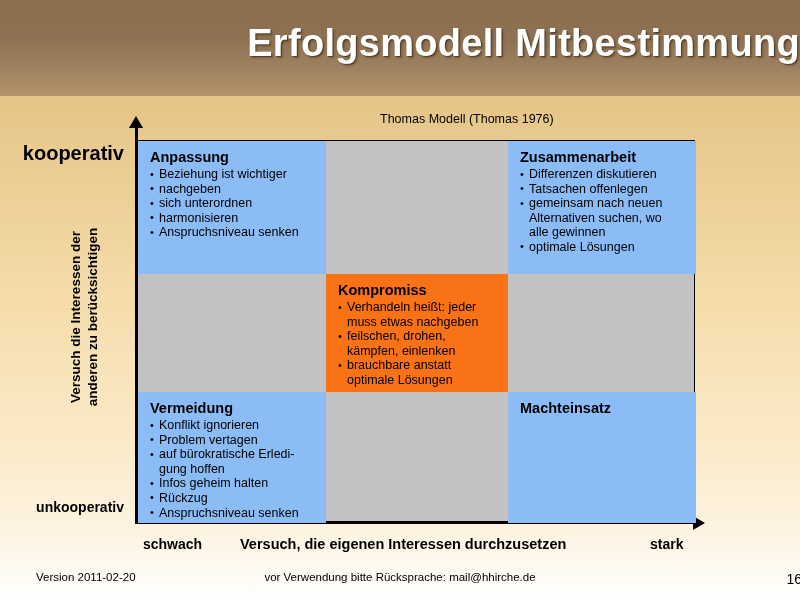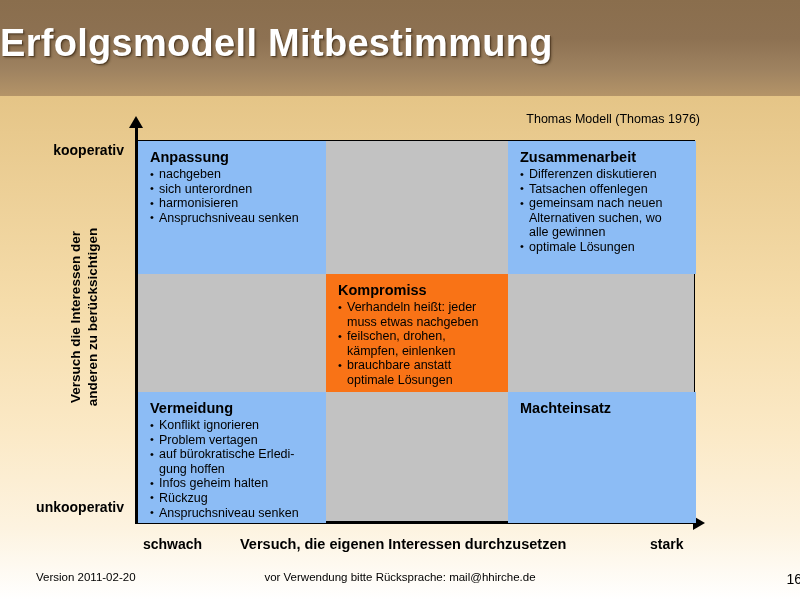--- a/index.html
+++ b/index.html
@@ -25,36 +25,36 @@
     position: absolute;
     left: 0; top: 0;
     width: 800px;
     height: 96px;
     background: linear-gradient(to bottom, #8a6e4d 0%, #8d7152 40%, #9e8260 72%, #b49468 100%);
   }
   #header-title {
     position: absolute;
     left: 0; top: 22px;
     width: 800px;
-    text-align: left;
+    text-align: right;
     font-size: 38px;
     font-weight: bold;
     color: #ffffff;
     letter-spacing: 0.3px;
     text-shadow: 1px 1px 0 rgba(60,40,20,0.55), 2px 2px 2px rgba(50,35,15,0.35);
     white-space: nowrap;
   }
 
   
   #source-note {
     position: absolute;
     left: 380px;
     top: 112px;
     width: 320px;
-    text-align: right;
+    text-align: left;
     font-size: 12.5px;
     color: #000;
   }
 
   
   .axis-line-v {
     position: absolute;
     left: 135px;
     top: 126px;
     width: 3px;
@@ -86,21 +86,21 @@
     border-top: 7px solid transparent;
     border-bottom: 7px solid transparent;
     border-left: 12px solid #000;
   }
 
   
   #label-kooperativ {
     position: absolute;
     right: 676px;
     top: 142px;
-    font-size: 14px;
+    font-size: 20px;
     font-weight: bold;
     color: #000;
     white-space: nowrap;
     margin-left: 36px;
   }
   #label-unkooperativ {
     position: absolute;
     right: 676px;
     top: 499px;
     font-size: 14px;
@@ -256,20 +256,21 @@
     <span>anderen zu berücksichtigen</span>
   </div>
   <div id="label-schwach">schwach</div>
   <div id="label-xaxis">Versuch, die eigenen Interessen durchzusetzen</div>
   <div id="label-stark">stark</div>
 
   <div id="grid">
       <div class="cell blue">
         <div class="cell-title">Anpassung</div>
         <ul class="cell-list">
+          <li>Beziehung ist wichtiger</li>
           <li>nachgeben</li>
           <li>sich unterordnen</li>
           <li>harmonisieren</li>
           <li>Anspruchsniveau  senken</li>
         </ul>
       </div>
       <div class="cell empty"></div>
       <div class="cell blue">
         <div class="cell-title">Zusammenarbeit</div>
         <ul class="cell-list">

